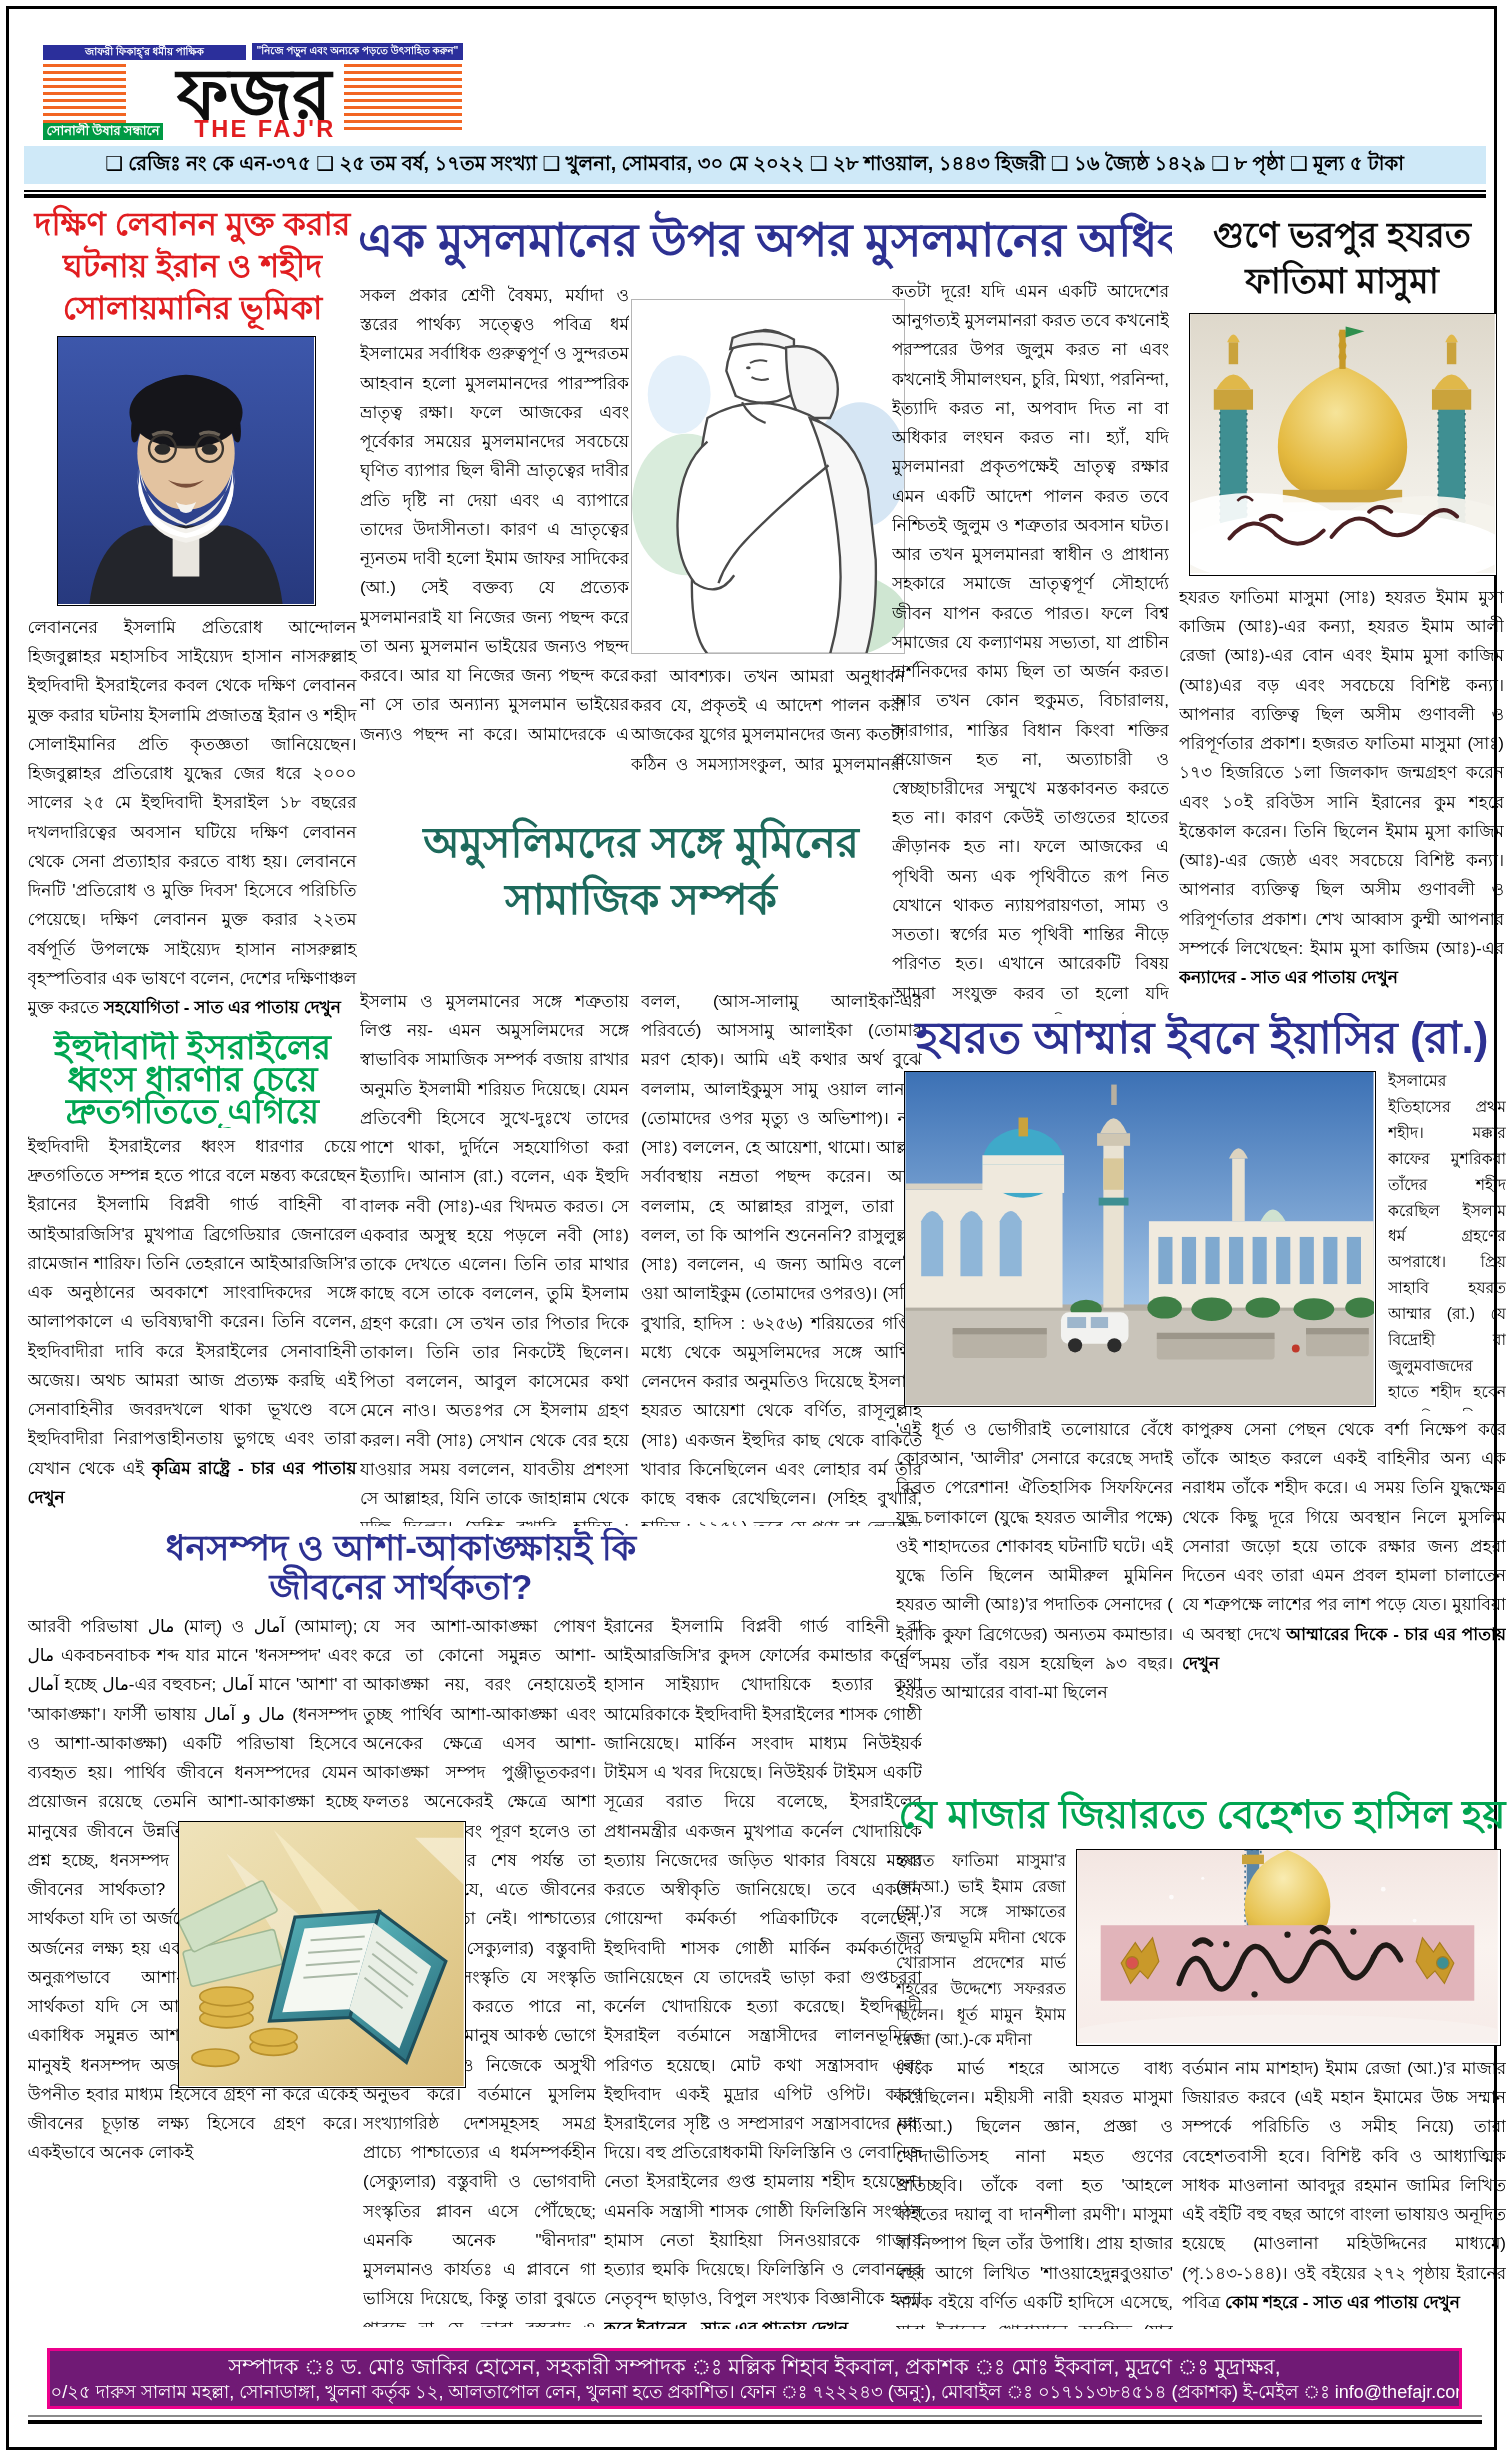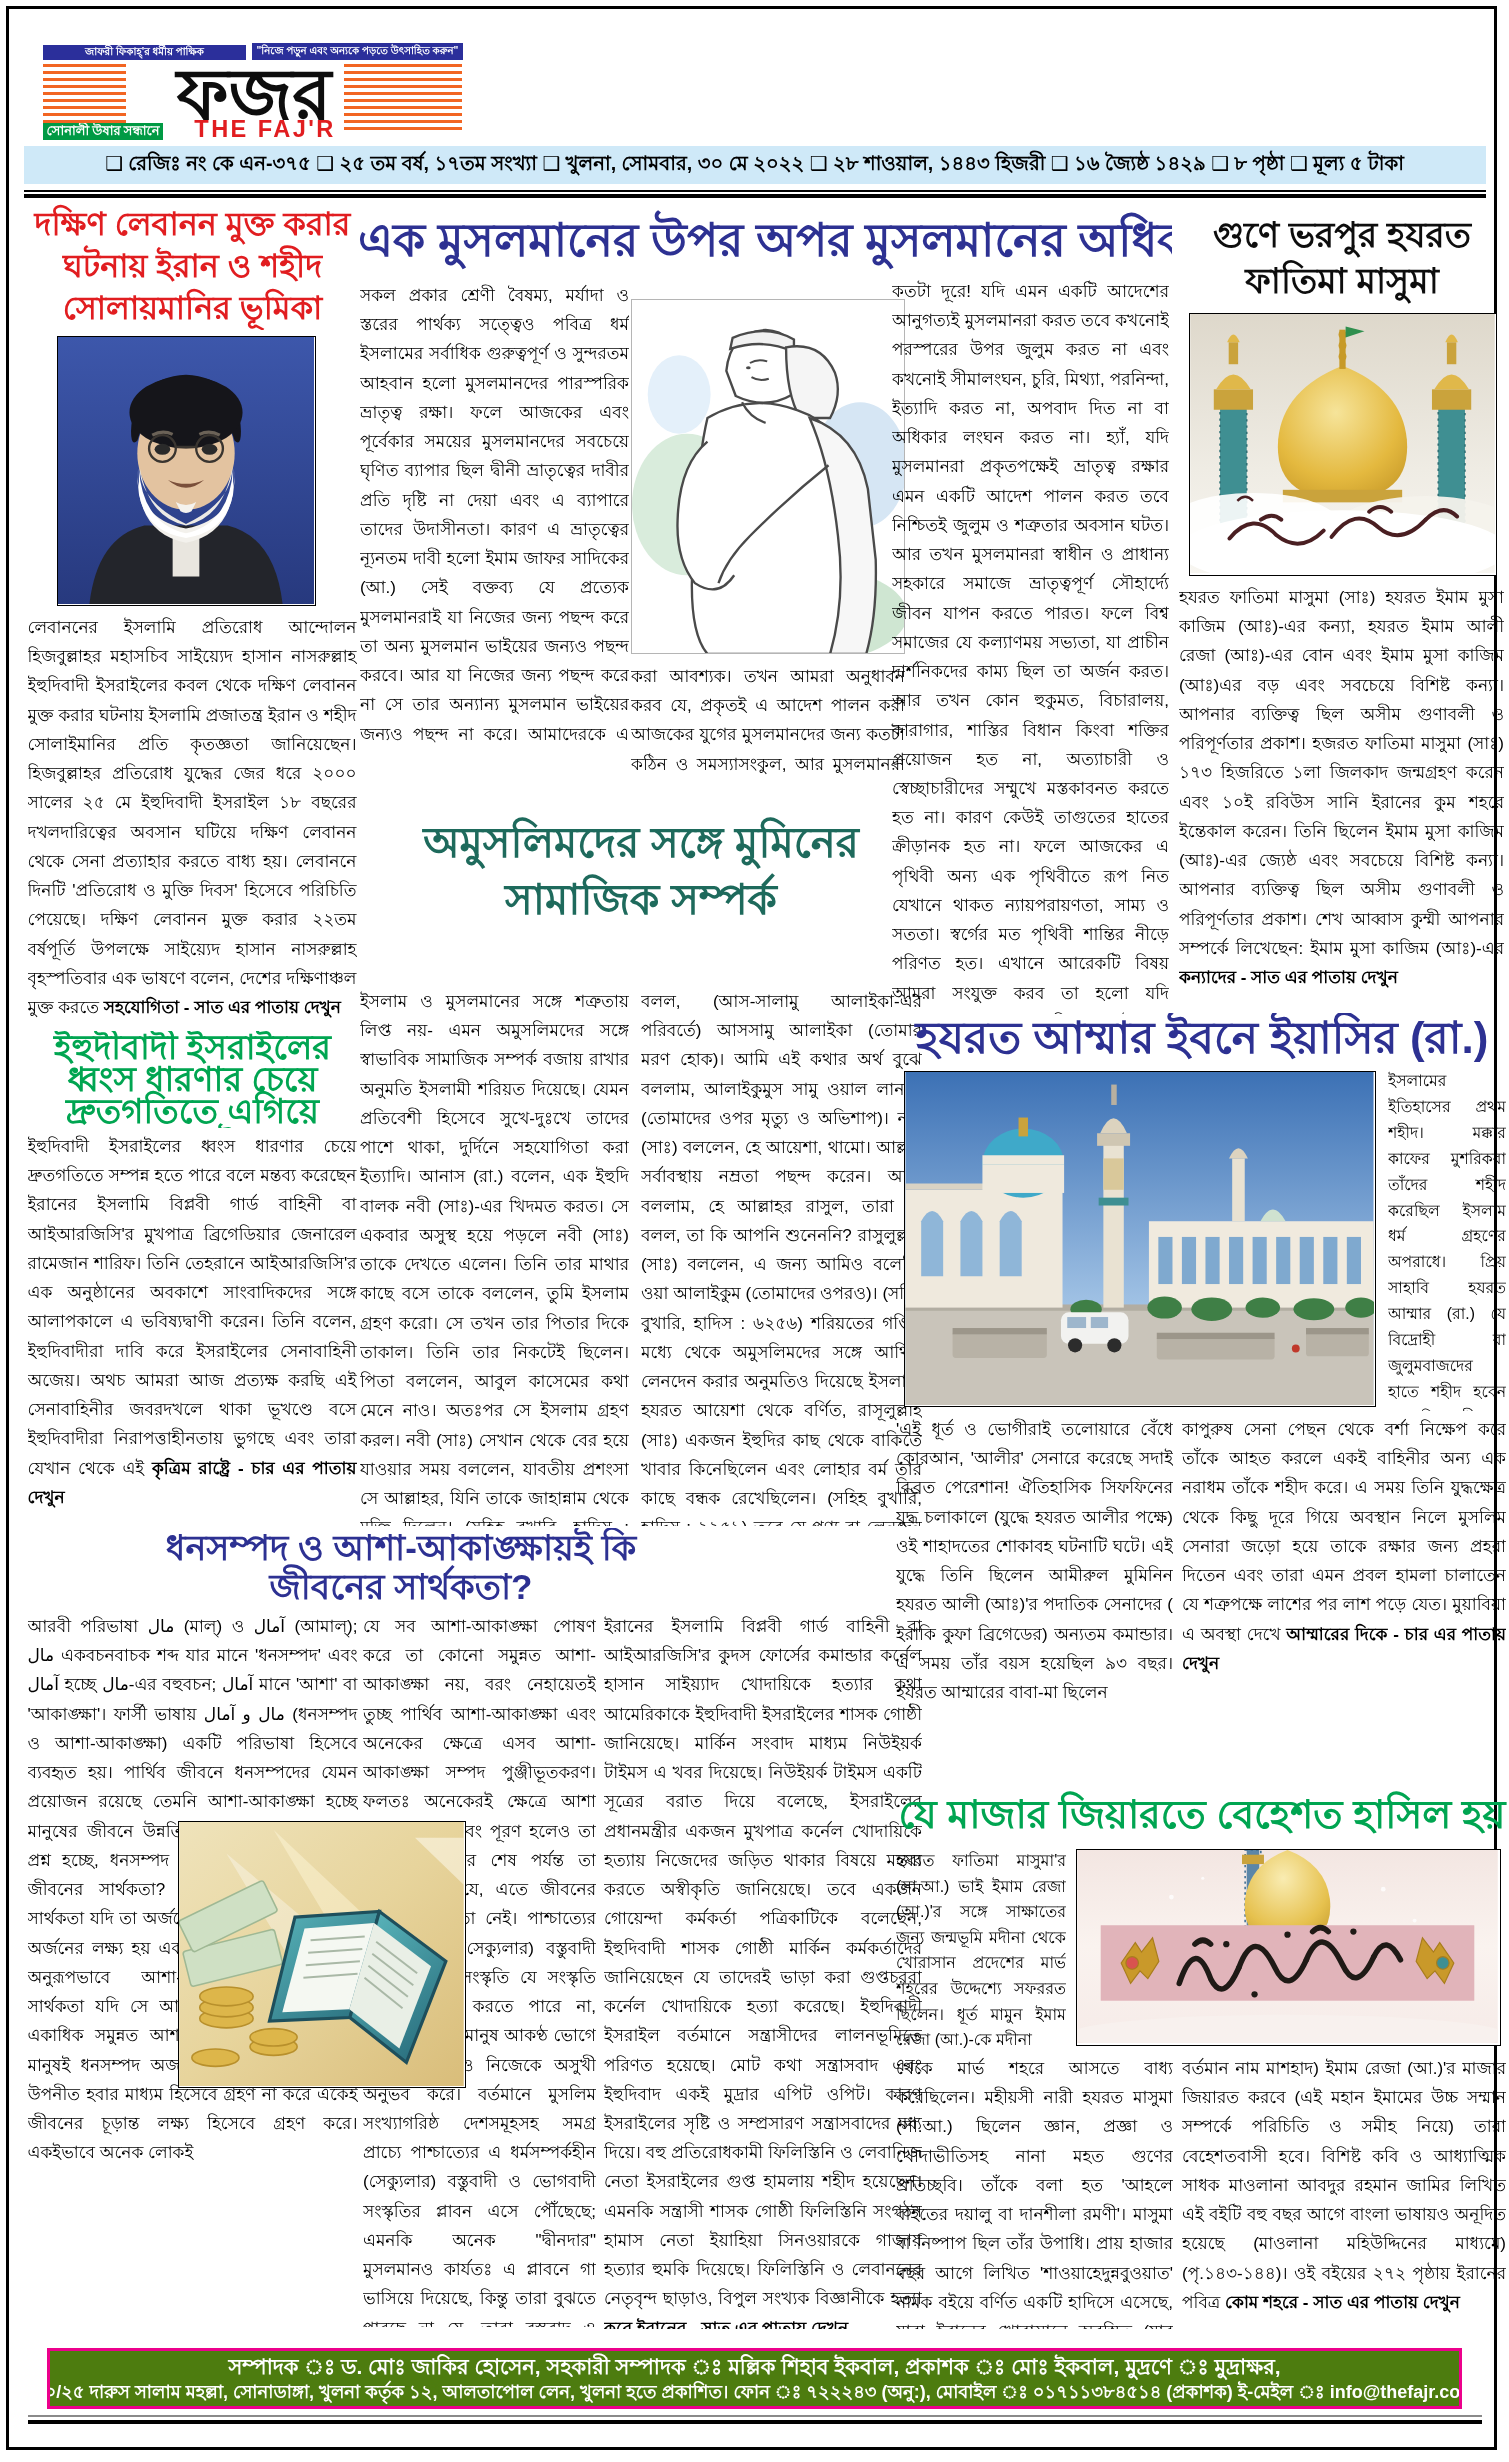--- a/index.html
+++ b/index.html
@@ -17,21 +17,21 @@
   .hl{font-weight:900;text-align:center;overflow:hidden;}
   .hl-red{color:#e11d20;}
   .hl-navy{color:#2d3192;}
   .hl-green{color:#00a551;}
   .hl-teal{color:#1e6a5c;}
   .hl-black{color:#0d0d0d;}
   .bodytext{font-size:17px;line-height:1.72;text-align:justify;overflow:hidden;}
   .bodytext b{font-weight:bold;}
   .imgbox{border:1.6px solid #000;box-sizing:border-box;overflow:hidden;background:#fff;}
   .imgbox-soft{border:0.8px solid #b5b5b5;box-sizing:border-box;overflow:hidden;background:#fff;}
-  .footerbox{background:#4d7c0f;border:3.1px solid #ec008c;box-sizing:border-box;color:#fff;font-weight:bold;text-align:center;display:flex;flex-direction:column;align-items:center;justify-content:center;overflow:hidden;}
+  .footerbox{background:#701a75;border:3.1px solid #ec008c;box-sizing:border-box;color:#fff;font-weight:normal;text-align:center;display:flex;flex-direction:column;align-items:center;justify-content:center;overflow:hidden;}
   .footerbox .f1{font-size:21px;line-height:28px;white-space:nowrap;}
   .footerbox .f2{font-size:18px;line-height:23.6px;white-space:nowrap;}
   svg{display:block;}
 </style>
 </head>
 <body>
 
 <div class="page">
   <div class="abs frame"></div>
 

